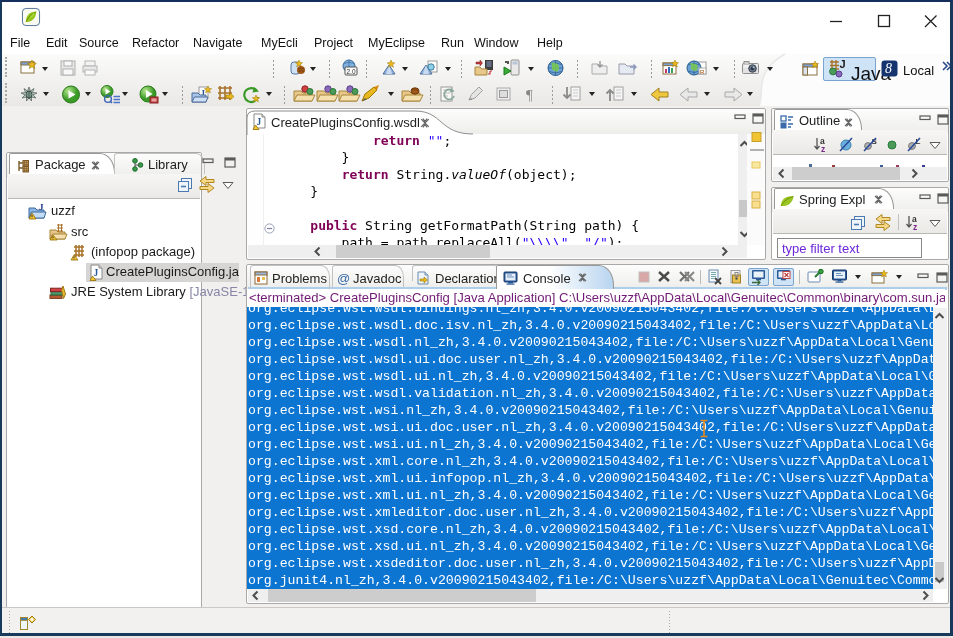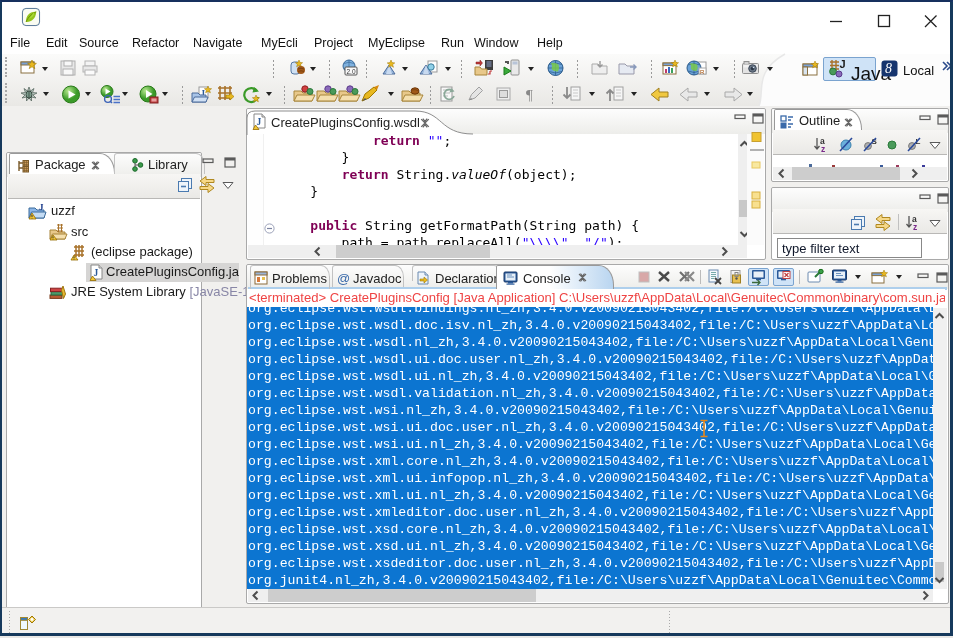--- a/index.html
+++ b/index.html
@@ -41,21 +41,21 @@
 
 #code { position:absolute; left:278px; top:130px; width:449px; height:113px; overflow:hidden;
   font-family:"Liberation Mono", monospace; font-size:13px; line-height:17px; color:#000; }
 #code .kw { color:#7f0055; font-weight:bold; }
 #code .str { color:#2a00ff; }
 #code .it { font-style:italic; }
 
 #console-text { position:absolute; left:246px; top:305px; width:686px; height:282px; overflow:hidden; background:#0c75d1; }
 #console-text pre { font-family:"Liberation Mono", monospace; font-size:13.2px; line-height:17px; color:#fff; margin-top:-7px; margin-left:1px; }
 #termline { position:absolute; left:246px; top:287px; width:698px; height:18px; overflow:hidden;
-  font-size:13.1px; color:#ef4444; white-space:nowrap; background:#fff; padding-left:2px; padding-top:1px; }
+  font-size:13.1px; color:#701a75; white-space:nowrap; background:#fff; padding-left:2px; padding-top:1px; }
 
 #statusbar { position:absolute; left:1px; top:605px; width:949px; height:31px;
   background:#f2f1ef; border-top:1px solid #cac9c7; }
 .vdot { position:absolute; width:1px; background-image:linear-gradient(#aaa 1px, transparent 1px); background-size:1px 3px; }
 </style>
 </head>
 <body>
 <div id="win">
   <div id="titlebar">
     <svg style="left:20px;top:4px" width="18" height="18" viewBox="0 0 20 20">
@@ -411,21 +411,21 @@
       <path d="M8 1 L14 1 M8 4 L14 4 M8 7 L14 7 M9.5 0 L9.5 8 M12.5 0 L12.5 8" stroke="#a8722a" stroke-width="1" fill="none"></path>
       <path d="M1 16 L4 11 L8 16 Z" fill="#f4c838" stroke="#946c00" stroke-width="0.8"></path>
       <path d="M4 12.5 L4 14.4 M4 15.3 L4 15.7" stroke="#333" stroke-width="1"></path>
     </svg>
     <span class="treeitem" style="left:70px;top:178px">src</span>
     <svg style="left:69px;top:198px" width="18" height="17" viewBox="0 0 18 17">
       <path d="M4 3 L14 3 M4 7 L14 7 M4 11 L14 11 M6 1 L6 13 M9 1 L9 13 M12 1 L12 13" stroke="#a8722a" stroke-width="1.5" fill="none"></path>
       <path d="M1 16 L4 11 L8 16 Z" fill="#f4c838" stroke="#946c00" stroke-width="0.8"></path>
       <path d="M4 12.5 L4 14.4 M4 15.3 L4 15.7" stroke="#333" stroke-width="1"></path>
     </svg>
-    <span class="treeitem" style="left:90px;top:198px">(eclipse package)</span>
+    <span class="treeitem" style="left:90px;top:198px">(infopop package)</span>
     <div style="position:absolute;left:85px;top:217px;width:153px;height:19px;background:#d6d5d4;"></div>
     <svg style="left:88px;top:218px" width="15" height="17" viewBox="0 0 15 17">
       <path d="M2 1 L10 1 L13 4 L13 15 L2 15 Z" fill="#fff" stroke="#888"></path>
       <path d="M10 1 L10 4 L13 4" fill="#ddd" stroke="#888"></path>
       <text x="4.5" y="11.5" font-size="9.5" font-weight="bold" fill="#2a5a9a" font-family="Liberation Serif">J</text>
       <path d="M1 16.5 L3.5 12 L7 16.5 Z" fill="#f4c838" stroke="#946c00" stroke-width="0.8"></path>
     </svg>
     <span class="treeitem" style="left:105px;top:218px">CreatePluginsConfig.ja</span>
     <svg style="left:48px;top:238px" width="18" height="17" viewBox="0 0 18 17">
       <rect x="1" y="11" width="12" height="3.4" fill="#b85c34" stroke="#7a3a1a"></rect>
@@ -578,20 +578,30 @@
         </svg>
       <div class="hthumb" style="left:19px;width:108px;"></div>
       <svg class="sarr" style="right:26px;top:0">
           <path d="M4.5 2.5 L8.5 6.5 L4.5 10.5"></path>
         </svg>
     </div>
   </div>
 
   <div class="panel" id="springpanel" style="left:770px; top:185px; width:178px; height:73px;">
     <div class="tabrow"></div>
+    <div class="vtab active" style="left:2px; width:120px;">
+      <svg style="left:4px;top:5px" width="16" height="14" viewBox="0 0 16 14">
+        <path d="M2 12 C2 5 7 1.5 14.5 2.5 C13.5 9.5 8 12.8 2 12 Z" fill="#9ac422"></path>
+        <path d="M2 12 C5 6.5 9.5 4 14.5 2.5" stroke="#6b8f00" stroke-width="0.9" fill="none"></path>
+      </svg>
+      <span class="lbl" style="left:24px">Spring Expl</span>
+      <svg class="tabx" style="left:98px;top:5px" width="11" height="11" viewBox="0 0 11 11">
+          <path d="M2 2 L9 9 M9 2 L2 9 M3.5 1.5 L5.5 4 L7.5 1.5 M3.5 9.5 L5.5 7 L7.5 9.5" stroke="#666" stroke-width="1.1" fill="none"></path>
+        </svg>
+    </div>
     <svg style="left:145px;top:5px" width="16" height="11" viewBox="0 0 16 11">
         <rect x="3" y="2" width="10" height="3.5" fill="none" stroke="#5a5a5a" stroke-width="1.2"></rect>
       </svg>
     <svg style="left:163px;top:5px" width="16" height="11" viewBox="0 0 16 11">
         <rect x="3" y="1" width="10" height="9" fill="none" stroke="#5a5a5a" stroke-width="1.2"></rect>
         <rect x="3" y="1" width="10" height="2.5" fill="#5a5a5a"></rect>
       </svg>
     <div class="ptoolbar"></div>
     <svg style="left:78px;top:27px" width="17" height="16" viewBox="0 0 17 16">
       <rect x="4.5" y="1.5" width="10" height="10" fill="#eef4fa" stroke="#4a7ab0"></rect>
@@ -604,21 +614,21 @@
     </svg>
     <div style="position:absolute;left:126px;top:26px;width:1px;height:16px;background:#c0c0c0"></div>
     <svg style="left:133px;top:26px" width="17" height="17" viewBox="0 0 17 17">
       <path d="M4 2 L4 13 M1.5 10 L4 13 L6.5 10" stroke="#555" stroke-width="1.3" fill="none"></path>
       <text x="7" y="8" font-size="8.5" font-weight="bold" fill="#333" font-family="Liberation Sans">a</text>
       <text x="8" y="16" font-size="8.5" font-weight="bold" fill="#7a2a8a" font-family="Liberation Sans">z</text>
     </svg>
     <svg style="left:156px;top:31px" width="14" height="9" viewBox="0 0 14 9">
         <path d="M2 1.5 L12 1.5 L7 7.5 Z" fill="#fff" stroke="#5a5a5a"></path>
       </svg>
-    <div style="position:absolute;left:5px;top:50px;width:145px;height:20px;background:#fff;border:1px solid #888;font-size:13px;color:#0f172a;padding:2px 0 0 4px;">type filter text</div>
+    <div style="position:absolute;left:5px;top:50px;width:145px;height:20px;background:#fff;border:1px solid #888;font-size:13px;color:#6d28d9;padding:2px 0 0 4px;">type filter text</div>
   </div>
 
   <div class="panel" id="consolepanel" style="left:245px; top:262px; width:703px; height:340px;">
     <div class="tabrow"></div>
     <div style="position:absolute;left:1px;right:1px;top:22px;height:3px;background:#aecfec"></div>
     <div class="vtab" style="left:3px; width:80px; height:36px;">
       <svg style="left:3px;top:5px" width="15" height="14" viewBox="0 0 15 14">
         <rect x="1" y="1" width="12" height="12" fill="#fff" stroke="#8a6a3a"></rect>
         <rect x="1" y="1" width="12" height="3" fill="#9ab4d8" stroke="#8a6a3a"></rect>
         <path d="M3 6 L6 6 L6 11 L3 11 Z" fill="#d87a3a"></path>

